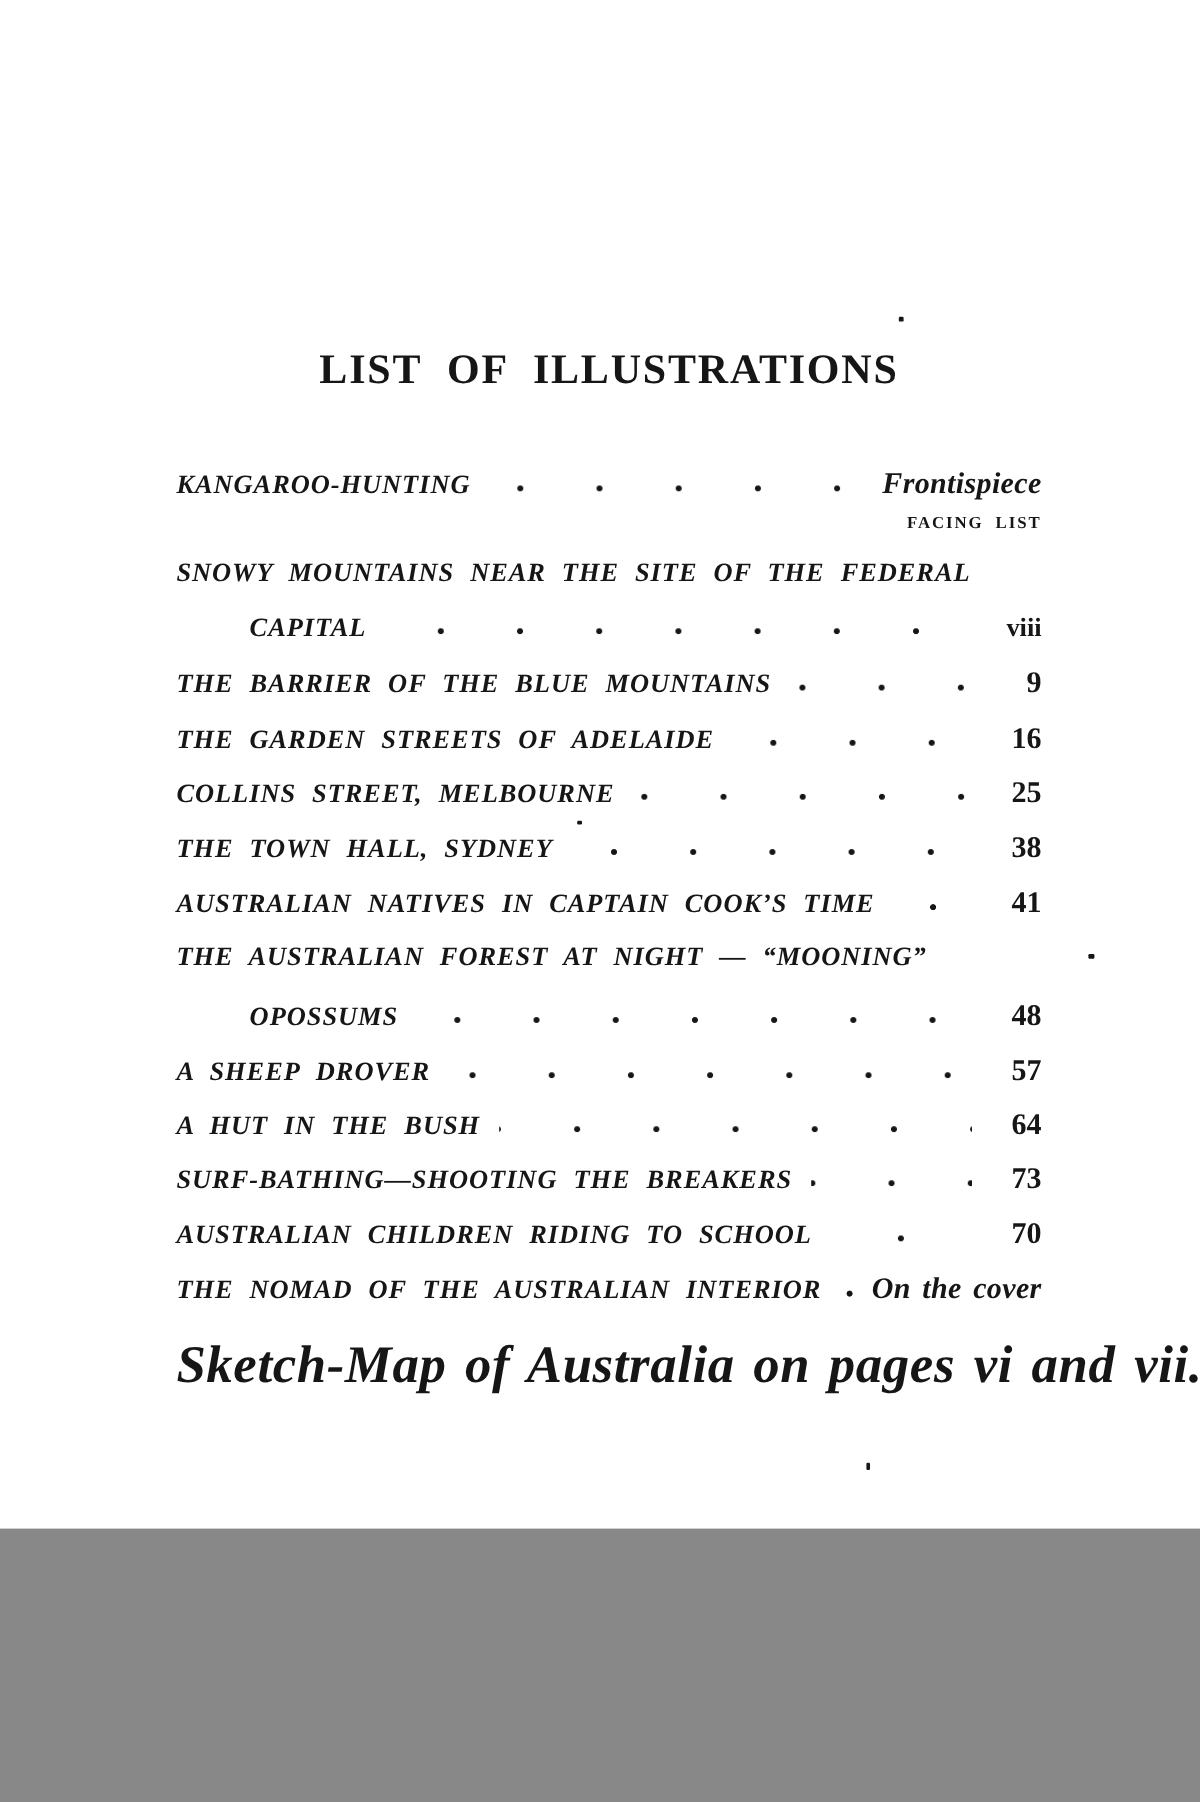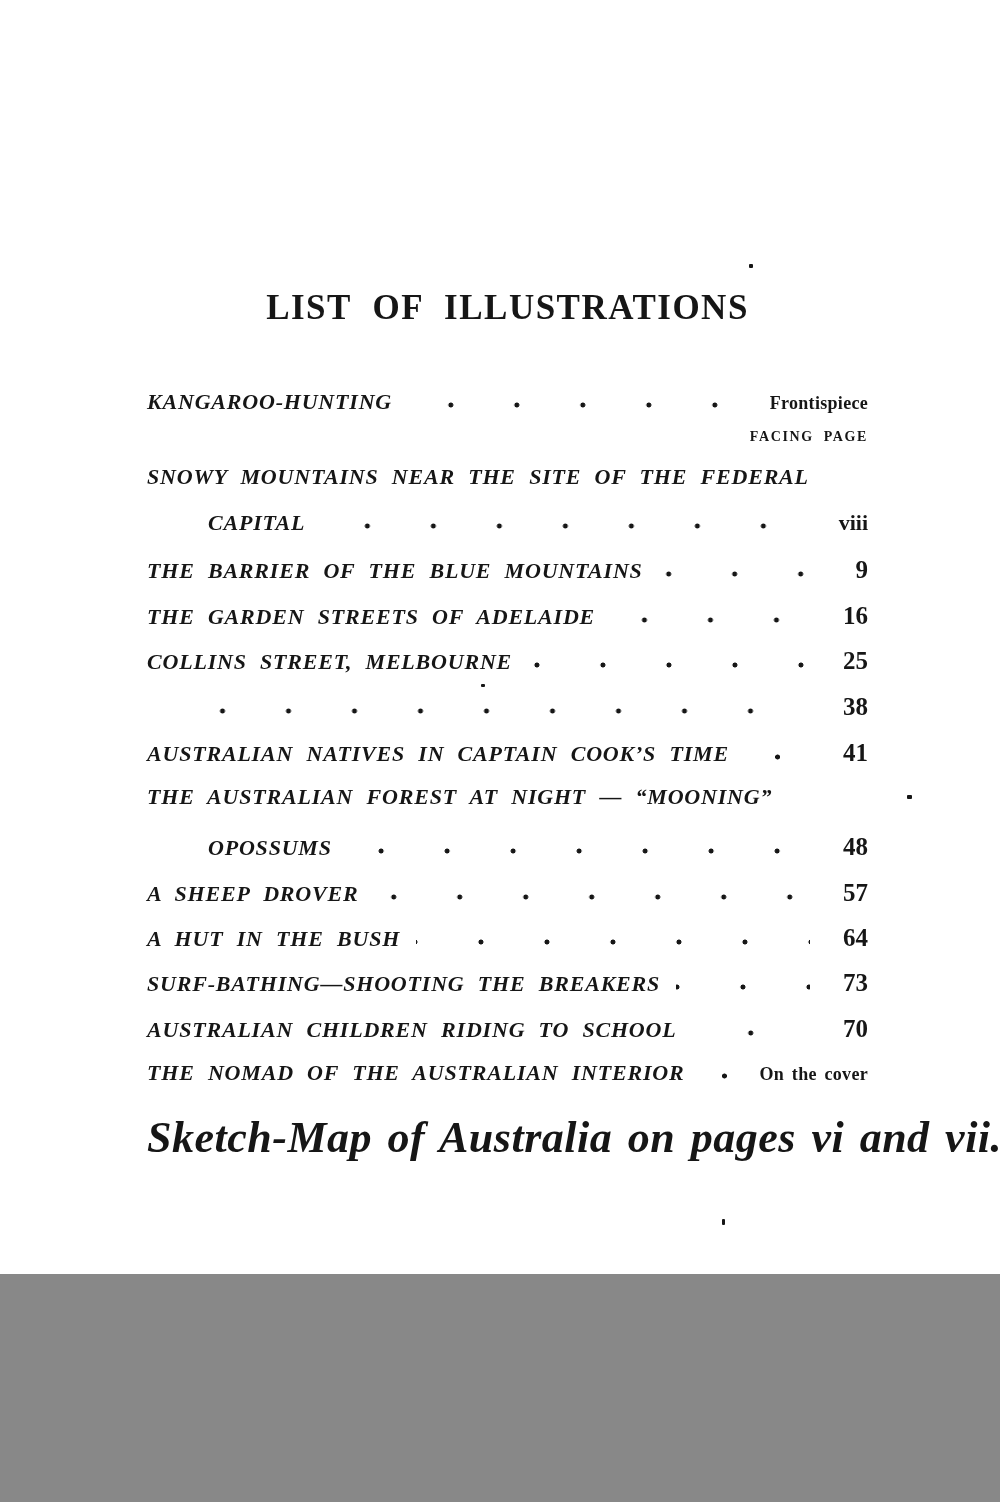--- a/index.html
+++ b/index.html
@@ -45,21 +45,21 @@
     background-size:66px 8px;
     background-repeat:repeat-x;
     background-position:center bottom;
   }
   .pg{
     font-size:25px;font-weight:700;
     min-width:46px;text-align:right;
   }
   .pg.roman{font-size:22px;}
   .pg.it{
-    font-size:18px;letter-spacing:0.3px;word-spacing:3px;
+    font-style:italic;font-size:25px;letter-spacing:0.3px;word-spacing:3px;
     min-width:0;
   }
   .facing{
     justify-content:flex-end;
   }
   .facing-label{
     font-size:14px;font-weight:700;
     letter-spacing:1.6px;word-spacing:5px;
   }
   .mapnote{
@@ -87,21 +87,21 @@
 
     <div class="title">LIST OF ILLUSTRATIONS</div>
 
     <div class="line" style="top:389px">
       <span class="t">KANGAROO-HUNTING</span>
       <span class="leader"></span>
       <span class="pg it">Frontispiece</span>
     </div>
 
     <div class="line facing" style="top:429px">
-      <span class="facing-label">FACING PAGE</span>
+      <span class="facing-label">FACING LIST</span>
     </div>
 
     <div class="line" style="top:464px">
       <span class="t">SNOWY MOUNTAINS NEAR THE SITE OF THE FEDERAL</span>
     </div>
     <div class="line indent" style="top:510px">
       <span class="t">CAPITAL</span>
       <span class="leader"></span>
       <span class="pg roman">viii</span>
     </div>
@@ -118,20 +118,21 @@
       <span class="pg">16</span>
     </div>
 
     <div class="line" style="top:646px">
       <span class="t">COLLINS STREET, MELBOURNE</span>
       <span class="leader"></span>
       <span class="pg">25</span>
     </div>
 
     <div class="line" style="top:692px">
+      <span class="t">THE TOWN HALL, SYDNEY</span>
       <span class="leader"></span>
       <span class="pg">38</span>
     </div>
 
     <div class="line" style="top:738px">
       <span class="t">AUSTRALIAN NATIVES IN CAPTAIN COOK’S TIME</span>
       <span class="leader"></span>
       <span class="pg">41</span>
     </div>
 

